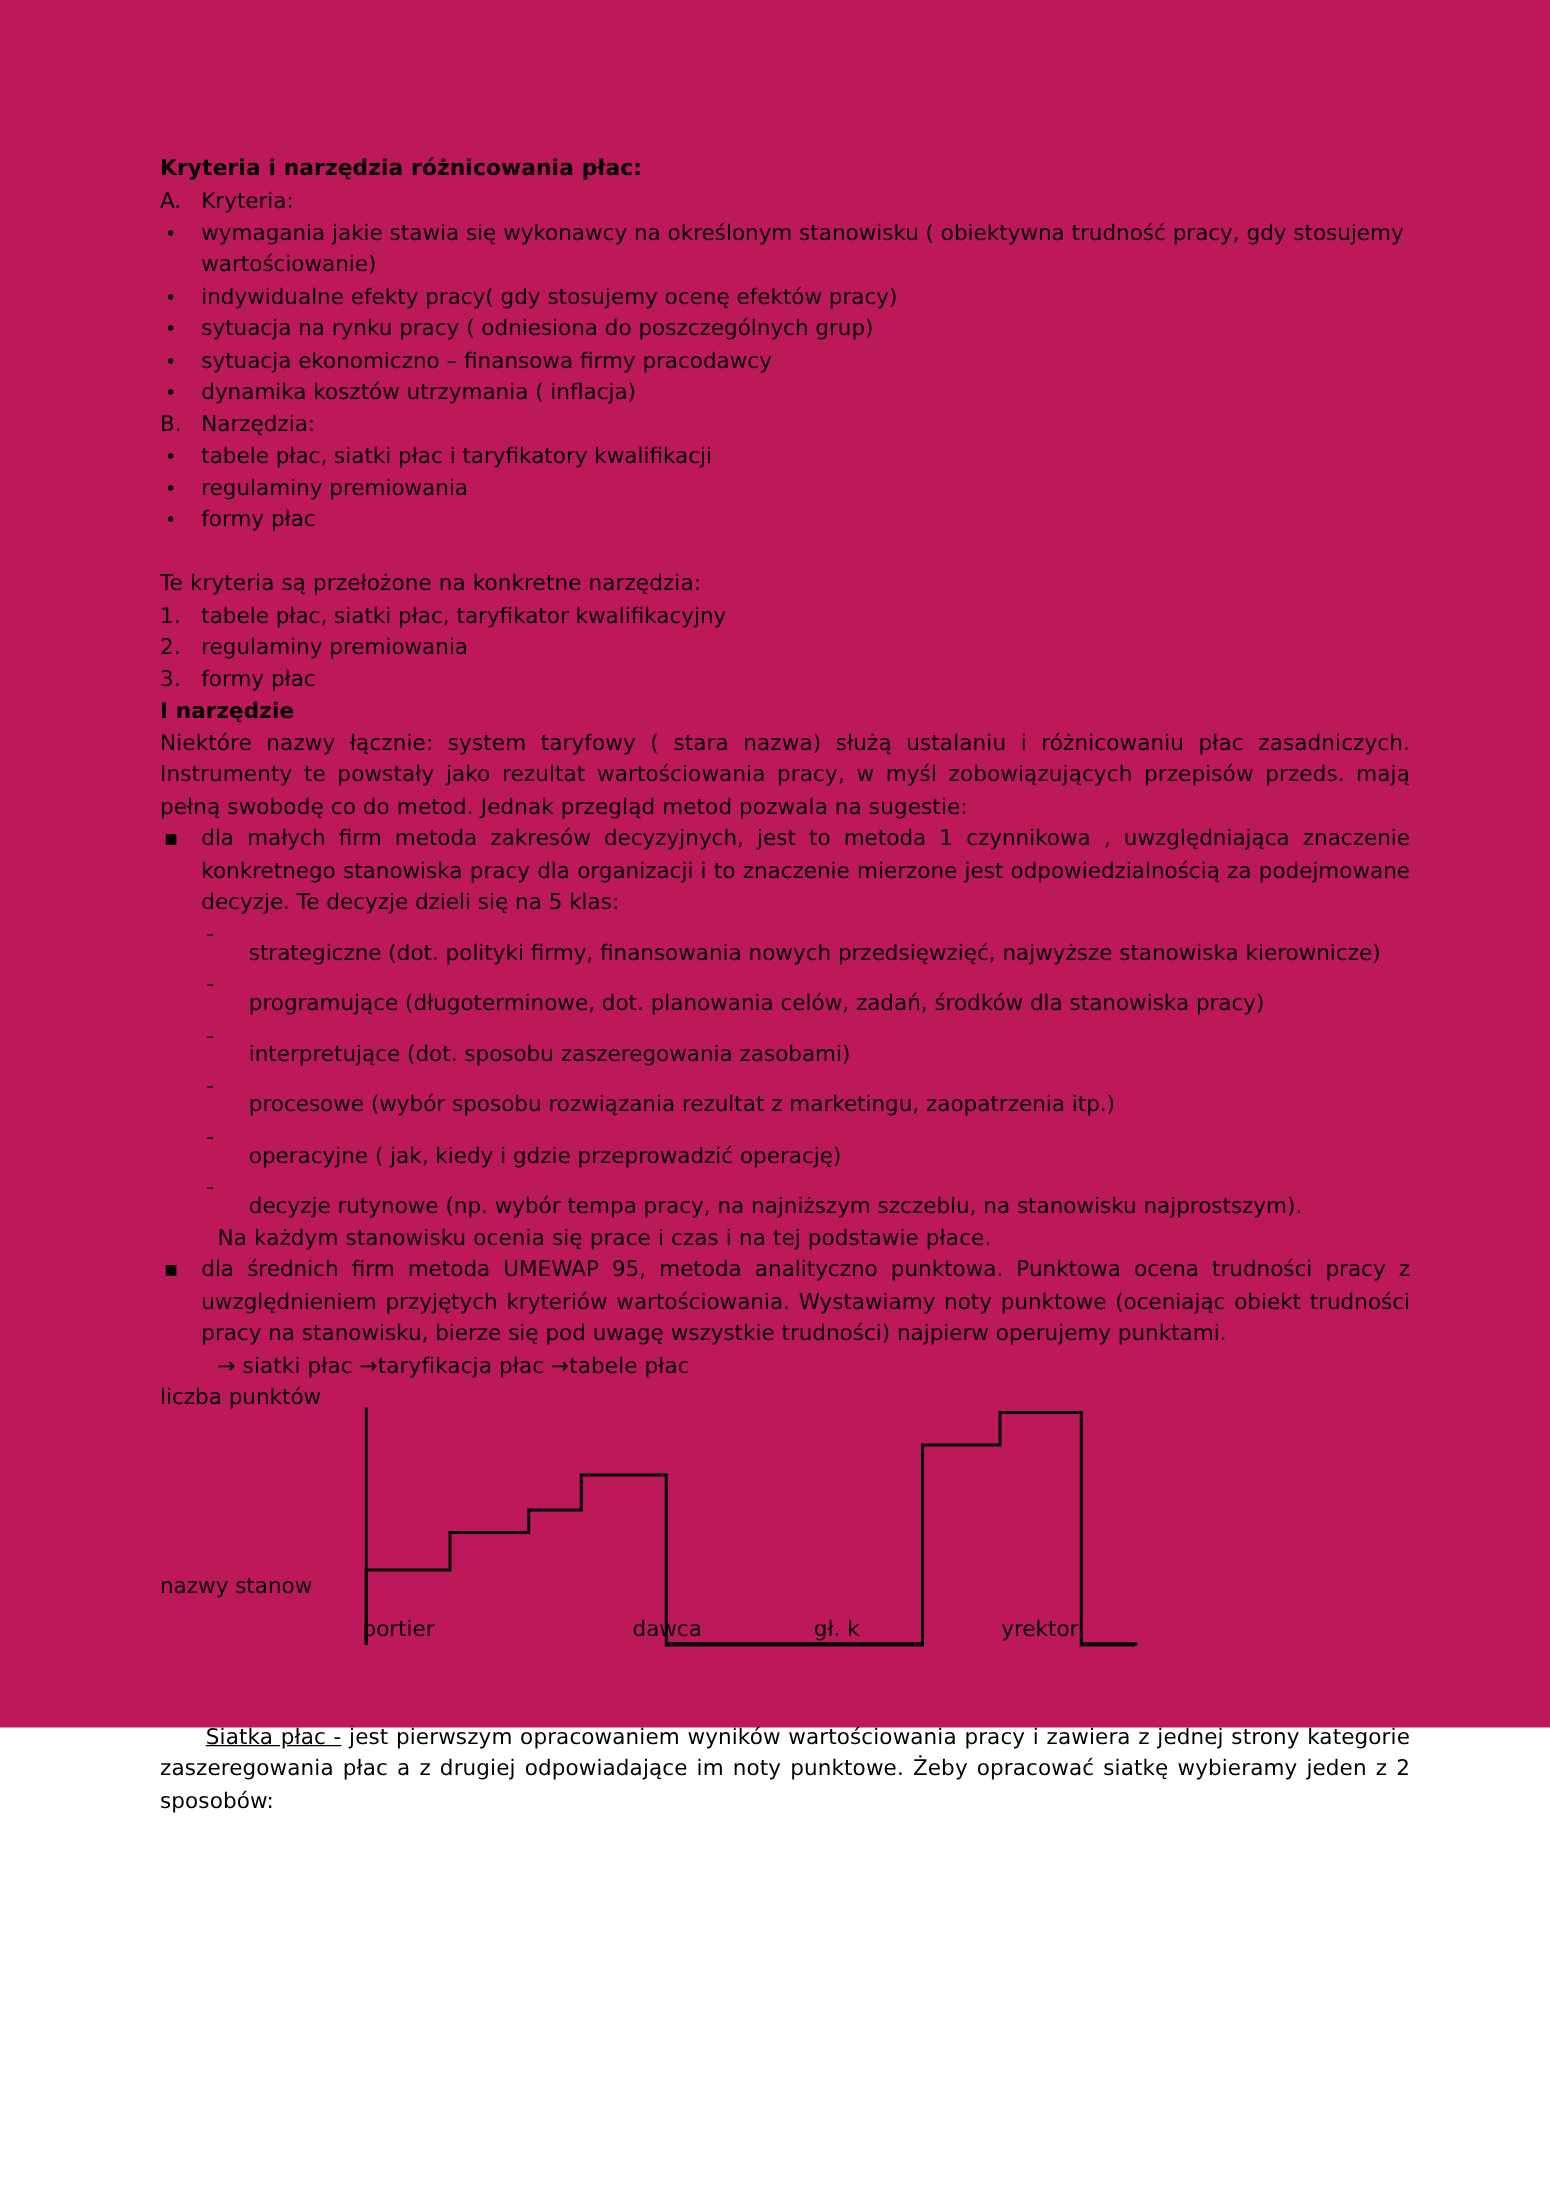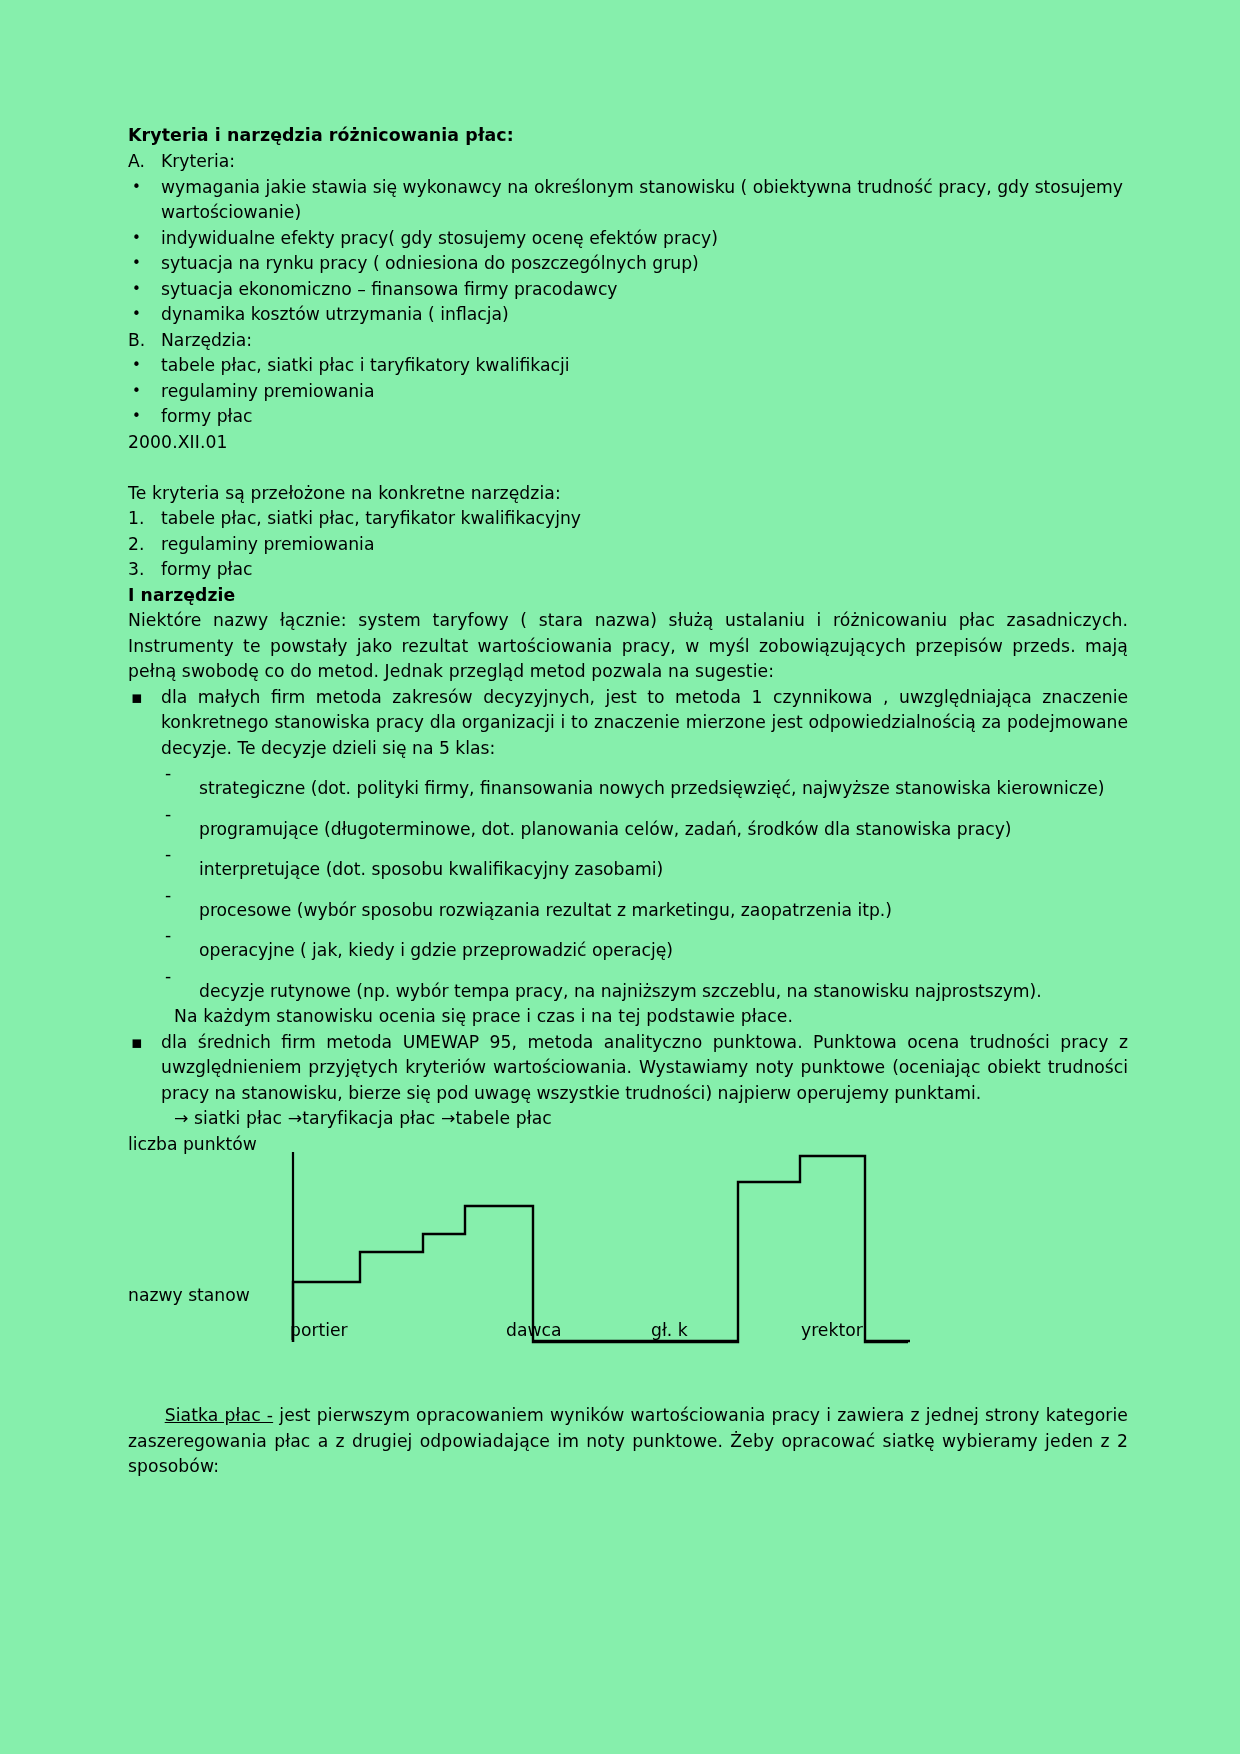--- a/index.html
+++ b/index.html
@@ -12,22 +12,22 @@
     height: 1754px;
     font-family: "DejaVu Sans", sans-serif;
     color: #000000;
     position: relative;
     overflow: hidden;
   }
   .page {
     position: absolute;
     left: 0; top: 0;
     width: 1240px;
-    height: 1754px;
-    background: #86efac;
+    height: 1382px;
+    background: #be185d;
     text-decoration: underline;
   }
   .content {
     position: absolute;
     left: 128px;
     top: 122px;
     width: 1000px;
   }
   .ln {
     font-size: 17.2px;
@@ -200,21 +200,20 @@
     </div>
     <div class="bul">
       <span class="mk">•</span>
       <span class="tx">regulaminy premiowania</span>
     </div>
     <div class="bul">
       <span class="mk">•</span>
       <span class="tx">formy płac</span>
     </div>
 
-    <div class="ln">2000.XII.01</div>
 
     <div class="blank"></div>
 
     <div class="ln">Te kryteria są przełożone na konkretne narzędzia:</div>
 
     <div class="num">
       <span class="mk">1.</span>
       <span class="tx">tabele płac, siatki płac, taryfikator kwalifikacyjny</span>
     </div>
     <div class="num">
@@ -238,21 +237,21 @@
     <div class="dash">
       <span class="mk">-</span>
       <span class="tx">strategiczne (dot. polityki firmy, finansowania nowych przedsięwzięć, najwyższe stanowiska kierownicze)</span>
     </div>
     <div class="dash">
       <span class="mk">-</span>
       <span class="tx">programujące (długoterminowe, dot. planowania celów, zadań, środków dla stanowiska pracy)</span>
     </div>
     <div class="dash">
       <span class="mk">-</span>
-      <span class="tx">interpretujące (dot. sposobu kwalifikacyjny zasobami)</span>
+      <span class="tx">interpretujące (dot. sposobu zaszeregowania zasobami)</span>
     </div>
     <div class="dash">
       <span class="mk">-</span>
       <span class="tx">procesowe (wybór sposobu rozwiązania rezultat z marketingu, zaopatrzenia itp.)</span>
     </div>
     <div class="dash">
       <span class="mk">-</span>
       <span class="tx">operacyjne ( jak, kiedy i gdzie przeprowadzić operację)</span>
     </div>
     <div class="dash">

